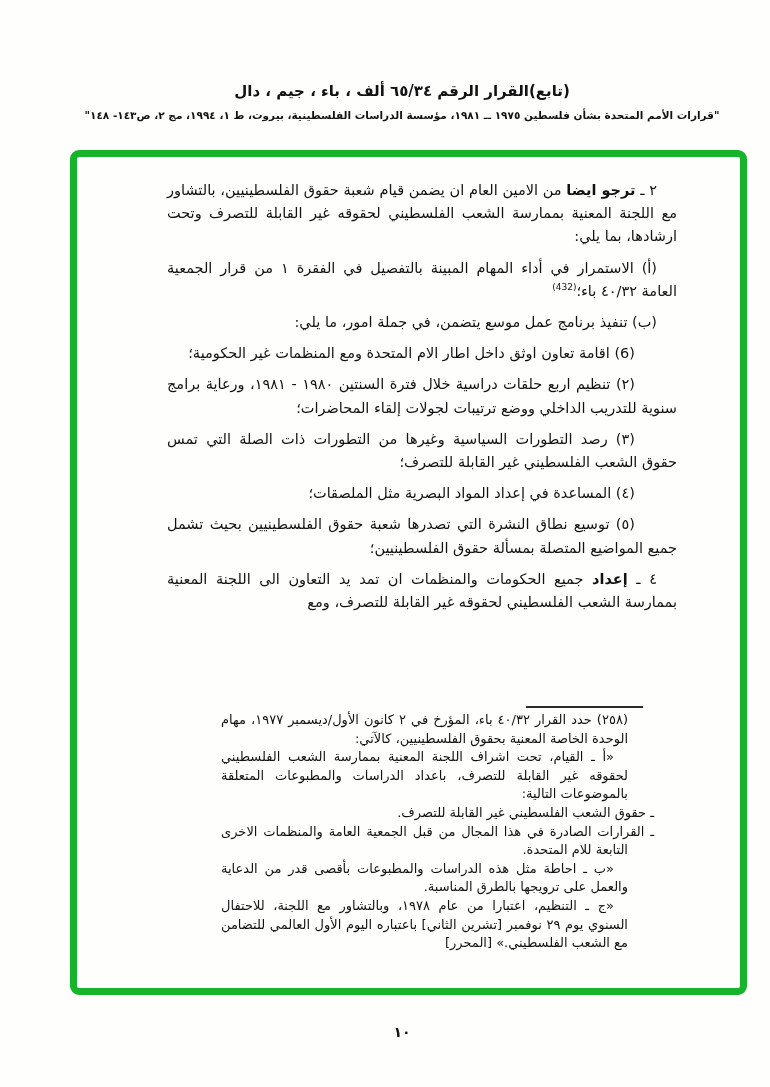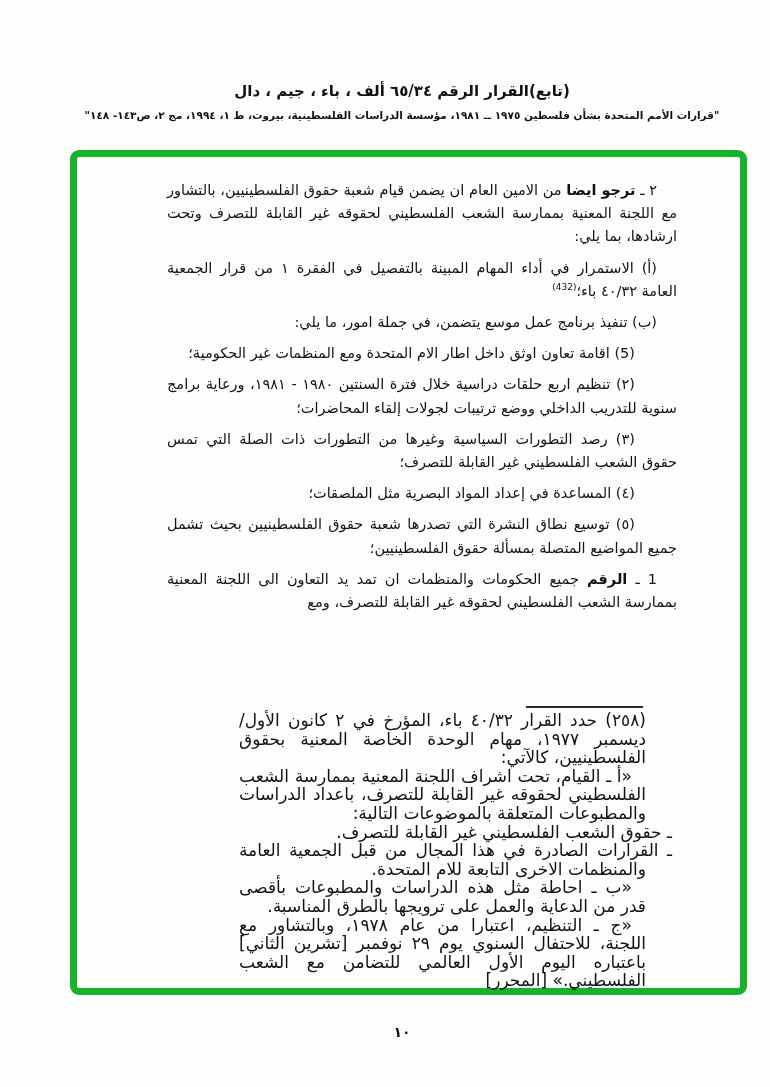--- a/index.html
+++ b/index.html
@@ -32,22 +32,22 @@
   .p-let{text-indent:20px;}
   .p-sub{text-indent:42px;}
   .b{font-weight:bold;}
   sup{font-size:9px;line-height:0;}
   
   .fn-rule{
     position:absolute;top:706px;right:127px;width:117px;height:0;
     border-top:2px solid #2b2b2b;
   }
   .footnote{
-    position:absolute;top:711px;right:124px;width:407px;
-    font-size:17px;line-height:18.6px;text-align:justify;direction:rtl;
+    position:absolute;top:711px;right:142px;width:407px;
+    font-size:13px;line-height:18.6px;text-align:justify;direction:rtl;
   }
   .footnote p{margin:0;padding:0;}
   .fn-intro{text-indent:0;}
   .fn-part{text-indent:14px;}
   .fn-bullet{padding-right:50px;text-indent:-26px;}
   
   .page-number{
     position:absolute;top:1024px;left:0;right:0;text-align:center;
     font-size:14px;font-weight:bold;
   }
@@ -61,26 +61,26 @@
     <div class="header-title">(تابع)القرار الرقم ٦٥/٣٤ ألف ، باء ، جيم ، دال</div>
     <div class="header-source">"قرارات الأمم المتحدة بشأن فلسطين ١٩٧٥ ــ ١٩٨١، مؤسسة الدراسات الفلسطينية، بيروت، ط ١، ١٩٩٤، مج ٢، ص١٤٣- ١٤٨"</div>
   </div>
 
   <div class="frame" style="border-color: rgb(23, 179, 43);"></div>
 
   <div class="body-text">
       <p class="p-num"><span>٢ ـ </span><span class="b">ترجو ايضا</span><span> من الامين العام ان يضمن قيام شعبة حقوق الفلسطينيين، بالتشاور مع اللجنة المعنية بممارسة الشعب الفلسطيني لحقوقه غير القابلة للتصرف وتحت ارشادها، بما يلي:</span></p>
       <p class="p-let"><span>(أ) الاستمرار في أداء المهام المبينة بالتفصيل في الفقرة ١ من قرار الجمعية العامة ٤٠/٣٢ باء؛</span><sup>(432)</sup></p>
       <p class="p-let"><span>(ب) تنفيذ برنامج عمل موسع يتضمن، في جملة امور، ما يلي:</span></p>
-      <p class="p-sub"><span>(5) اقامة تعاون اوثق داخل اطار الام المتحدة ومع المنظمات غير الحكومية؛</span></p>
+      <p class="p-sub"><span>(6) اقامة تعاون اوثق داخل اطار الام المتحدة ومع المنظمات غير الحكومية؛</span></p>
       <p class="p-sub"><span>(٢) تنظيم اربع حلقات دراسية خلال فترة السنتين ١٩٨٠ - ١٩٨١، ورعاية برامج سنوية للتدريب الداخلي ووضع ترتيبات لجولات إلقاء المحاضرات؛</span></p>
       <p class="p-sub"><span>(٣) رصد التطورات السياسية وغيرها من التطورات ذات الصلة التي تمس حقوق الشعب الفلسطيني غير القابلة للتصرف؛</span></p>
       <p class="p-sub"><span>(٤) المساعدة في إعداد المواد البصرية مثل الملصقات؛</span></p>
       <p class="p-sub"><span>(٥) توسيع نطاق النشرة التي تصدرها شعبة حقوق الفلسطينيين بحيث تشمل جميع المواضيع المتصلة بمسألة حقوق الفلسطينيين؛</span></p>
-      <p class="p-num"><span>1 ـ </span><span class="b">الرقم</span><span> جميع الحكومات والمنظمات ان تمد يد التعاون الى اللجنة المعنية بممارسة الشعب الفلسطيني لحقوقه غير القابلة للتصرف، ومع</span></p>
+      <p class="p-num"><span>٤ ـ </span><span class="b">إعداد</span><span> جميع الحكومات والمنظمات ان تمد يد التعاون الى اللجنة المعنية بممارسة الشعب الفلسطيني لحقوقه غير القابلة للتصرف، ومع</span></p>
     </div>
 
   <div class="fn-rule"></div>
 
   <div class="footnote">
       <p class="fn-intro">(٢٥٨) حدد القرار ٤٠/٣٢ باء، المؤرخ في ٢ كانون الأول/ديسمبر ١٩٧٧، مهام الوحدة الخاصة المعنية بحقوق الفلسطينيين، كالآتي:</p>
       <p class="fn-part">«أ ـ القيام، تحت اشراف اللجنة المعنية بممارسة الشعب الفلسطيني لحقوقه غير القابلة للتصرف، باعداد الدراسات والمطبوعات المتعلقة بالموضوعات التالية:</p>
       <p class="fn-bullet">ـ حقوق الشعب الفلسطيني غير القابلة للتصرف.</p>
       <p class="fn-bullet">ـ القرارات الصادرة في هذا المجال من قبل الجمعية العامة والمنظمات الاخرى التابعة للام المتحدة.</p>
       <p class="fn-part">«ب ـ احاطة مثل هذه الدراسات والمطبوعات بأقصى قدر من الدعاية والعمل على ترويجها بالطرق المناسبة.</p>

